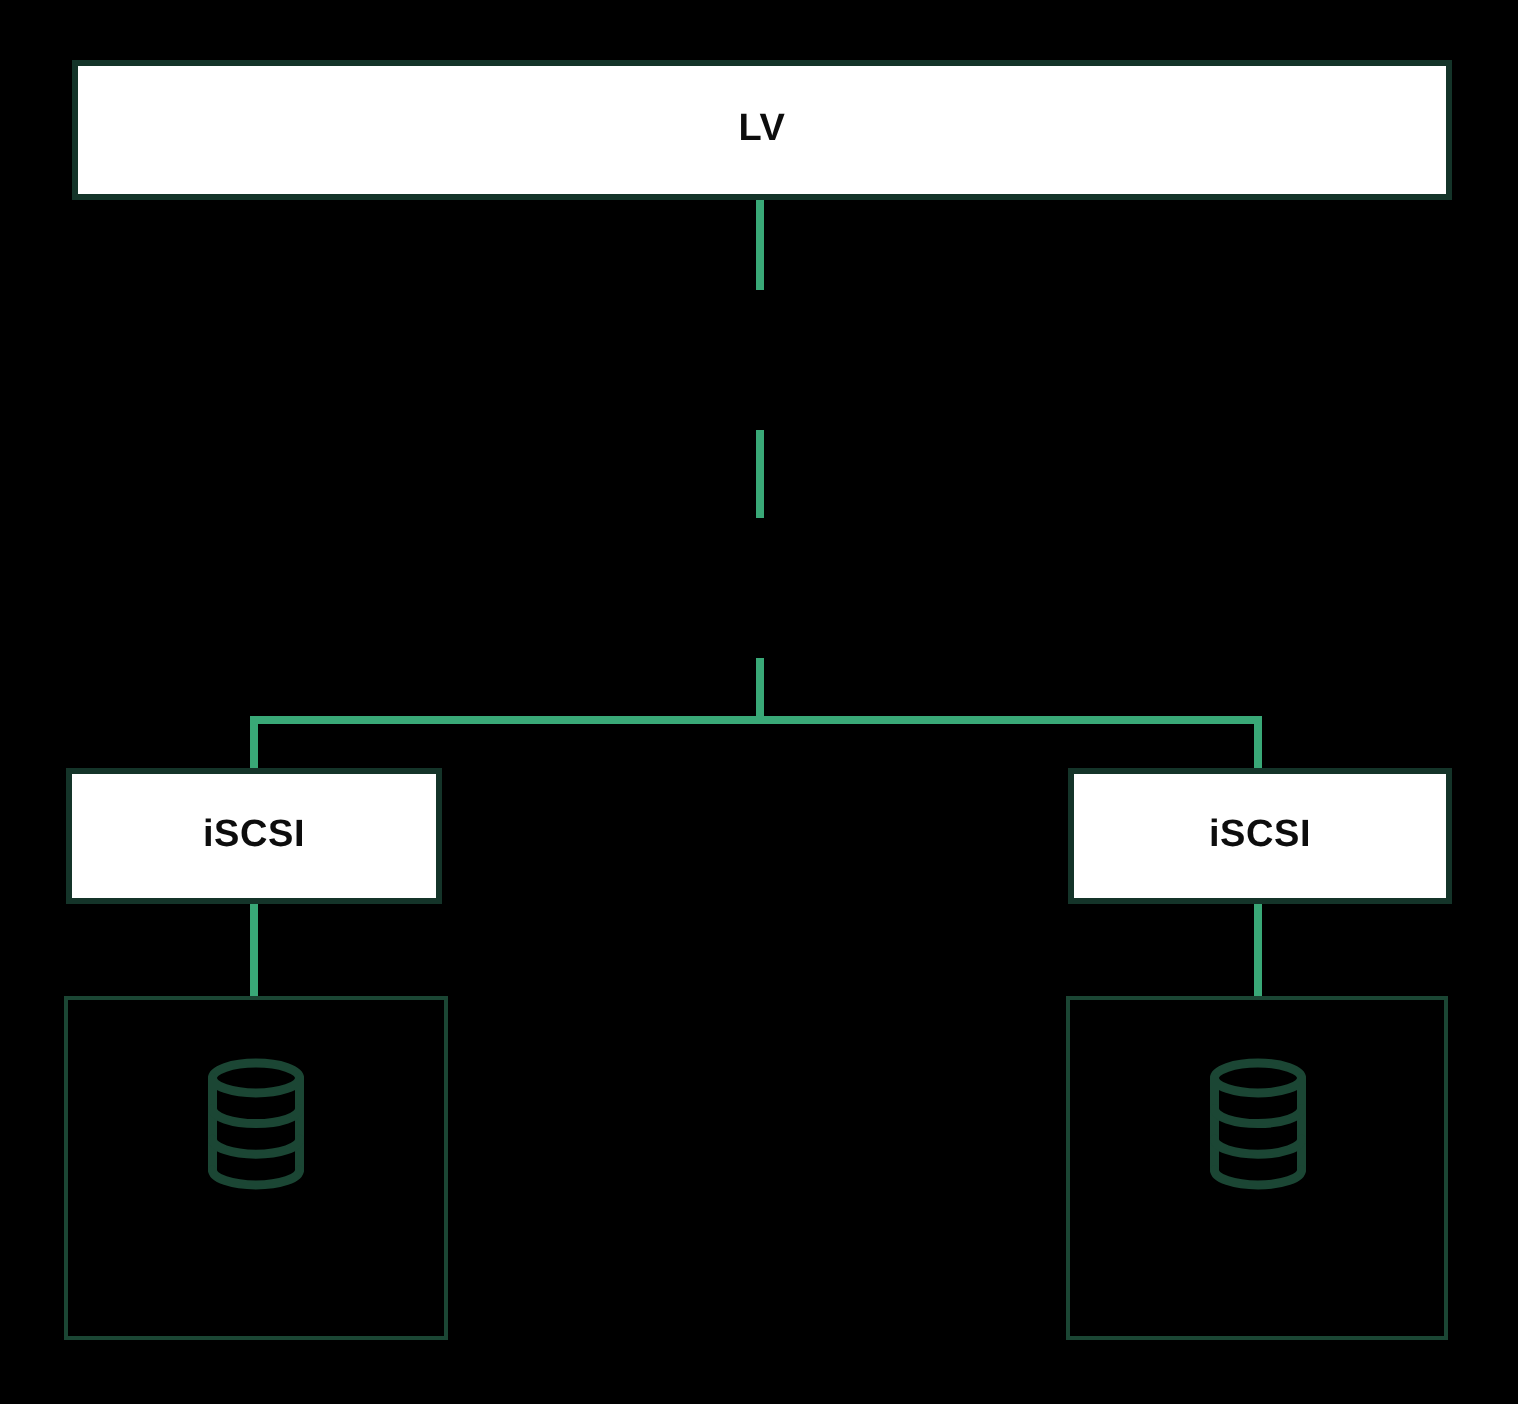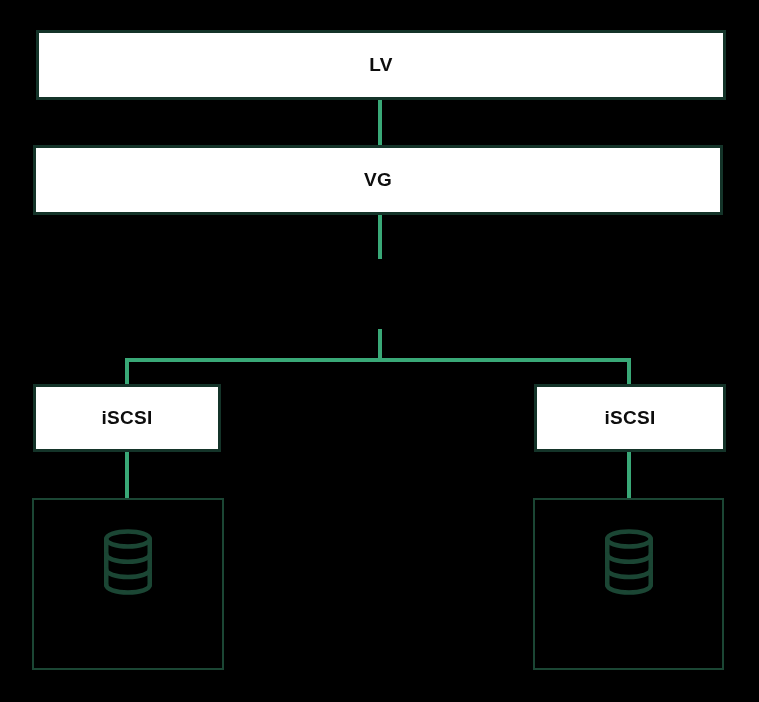--- a/index.html
+++ b/index.html
@@ -76,23 +76,20 @@
   <div class="edge h" style="left:125px; top:358px; width:506px;"></div>
   <div class="edge" style="left:125px; top:358px; height:28px;"></div>
   <div class="edge" style="left:627px; top:358px; height:28px;"></div>
   <div class="edge" style="left:125px; top:452px; height:46px;"></div>
   <div class="edge" style="left:627px; top:452px; height:46px;"></div>
 
   <div class="node" style="left:36px; top:30px; width:690px; height:70px;">
     <span class="label">LV</span>
   </div>
 
-  <div class="node" style="left:33px; top:145px; width:690px; height:70px;">
-    <span class="label">VG</span>
-  </div>
 
 
   <div class="node" style="left:33px; top:384px; width:188px; height:68px;">
     <span class="label">iSCSI</span>
   </div>
 
   <div class="node" style="left:534px; top:384px; width:192px; height:68px;">
     <span class="label">iSCSI</span>
   </div>
 

